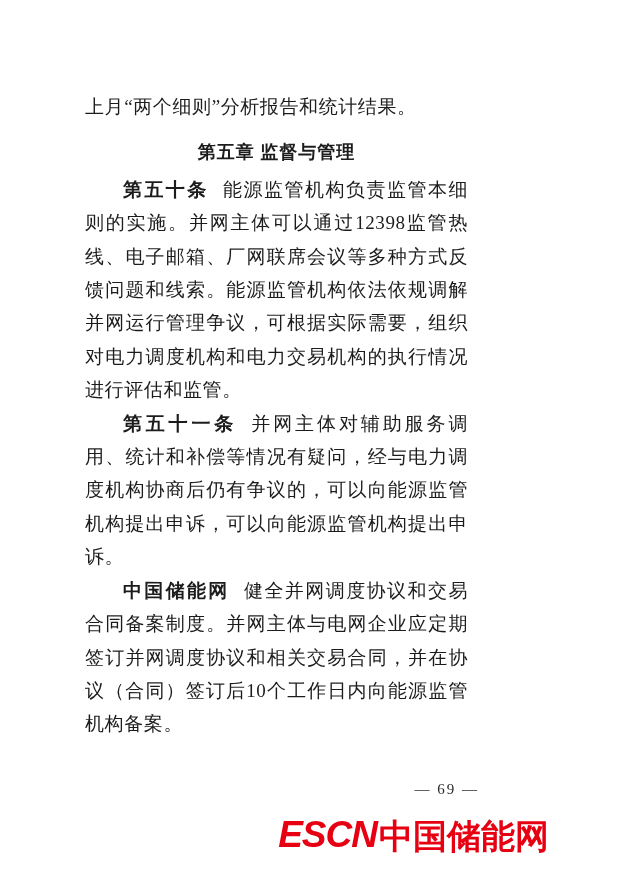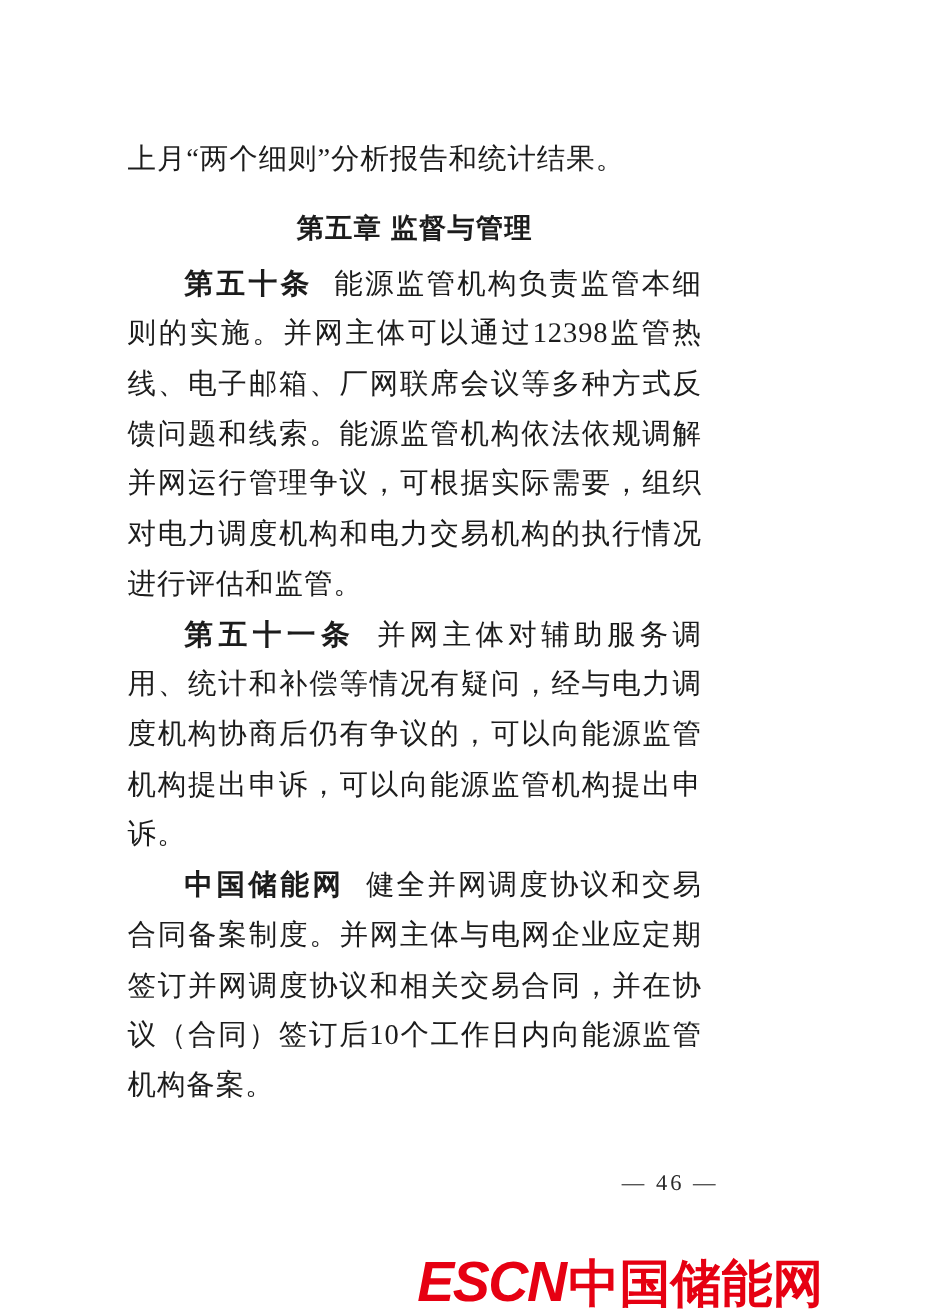--- a/index.html
+++ b/index.html
@@ -43,21 +43,21 @@
   .pageno {
     position:absolute;
     top:781px; right:73px;
     font-size:15px;
     letter-spacing:2px;
     color:#2a2a2a;
     font-family:"Liberation Serif","DejaVu Serif",serif;
   }
   .logo {
     position:absolute;
-    right:3px; bottom:3px;
+    right:3px; bottom:23px;
     white-space:nowrap;
     font-family:"Liberation Sans","DejaVu Sans",sans-serif;
     line-height:1;
   }
   .logo-latin {
     display:inline-block;
     font-size:37px;
     font-weight:800;
     font-style:italic;
     letter-spacing:-1px;
@@ -96,18 +96,18 @@
       <span class="num">中国储能网</span><span>健全并网调度协议和交易合同备案制度。并网主体与电网企业应定期签订并网调度协议和相关交易合同，并在协议（合同）签订后10个工作日内向能源监管机构备案。</span>
     </p>
 
 
     <p class="article">
       
     </p>
 
   </div>
 
-  <div class="pageno">— 46 —</div>
+  <div class="pageno">— 69 —</div>
 
   <div class="logo" style="color: rgb(230, 0, 18);">
     <span class="logo-latin">ESCN</span><span class="logo-cn">中国储能网</span>
   </div>
 </div>
 
 </body></html>

